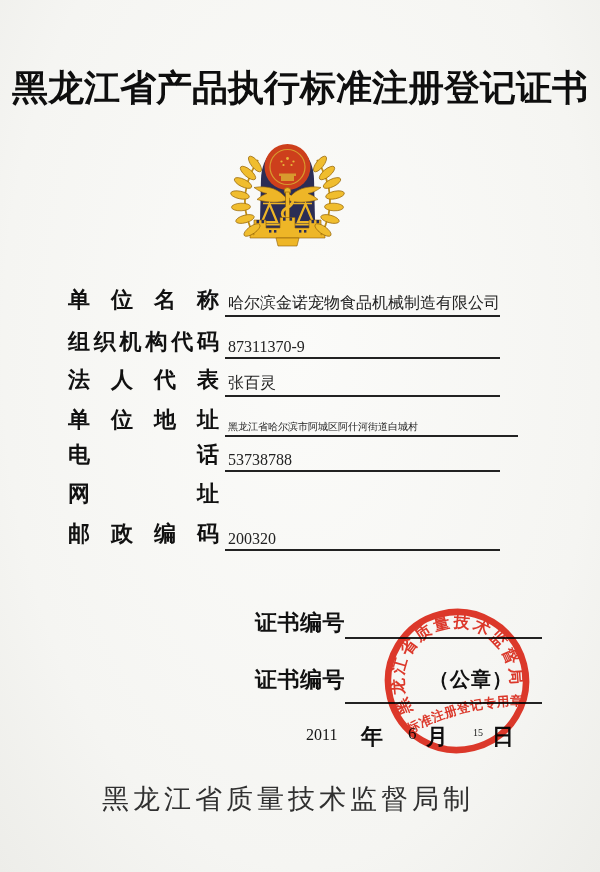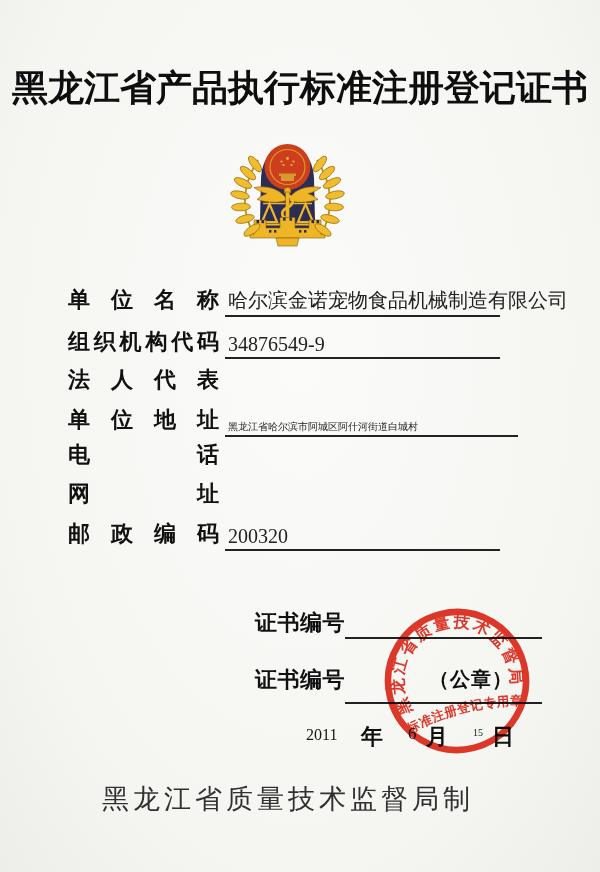--- a/index.html
+++ b/index.html
@@ -29,21 +29,21 @@
   }
   [data-justify]{display:flex;justify-content:space-between;}
   .fline{
     position:absolute;left:157px;top:0;width:275px;height:27px;
     border-bottom:2px solid #222;
   }
   .fline.wide{width:293px;}
   .fvalue{
     position:absolute;left:3px;bottom:1px;white-space:nowrap;
     font-family:"Liberation Serif","DejaVu Serif",serif;
-    font-size:20px;color:#222;
+    font-size:16px;color:#222;
   }
   .fvalue.dense{font-size:10px;}
   
   .blabel{
     position:absolute;font-size:22px;font-weight:700;color:#111;
     letter-spacing:0.5px;white-space:nowrap;
   }
   .bline{position:absolute;left:345px;width:197px;height:0;border-top:2px solid #222;}
   .gongzhang{
     position:absolute;left:397px;top:666px;
@@ -156,47 +156,53 @@
   <div class="frow" style="top:330px">
     <div class="flabel" data-justify="">
         <span>组</span>
         <span>织</span>
         <span>机</span>
         <span>构</span>
         <span>代</span>
         <span>码</span>
       </div>
     <div class="fline">
-      <span class="fvalue">34876549-9</span>
+      <span class="fvalue">87311370-9</span>
     </div>
   </div>
   <div class="frow" style="top:368px">
     <div class="flabel" data-justify="">
         <span>法</span>
         <span>人</span>
         <span>代</span>
         <span>表</span>
       </div>
+    <div class="fline">
+      <span class="fvalue">张百灵</span>
+    </div>
   </div>
   <div class="frow" style="top:408px">
     <div class="flabel" data-justify="">
         <span>单</span>
         <span>位</span>
         <span>地</span>
         <span>址</span>
       </div>
     <div class="fline wide">
       <span class="fvalue dense">黑龙江省哈尔滨市阿城区阿什河街道白城村</span>
     </div>
   </div>
   <div class="frow" style="top:443px">
     <div class="flabel" data-justify="">
         <span>电</span>
         <span>话</span>
       </div>
+    <div class="fline">
+      <span class="fvalue">53738788</span>
+    </div>
   </div>
   <div class="frow" style="top:482px">
     <div class="flabel" data-justify="">
         <span>网</span>
         <span>址</span>
       </div>
   </div>
   <div class="frow" style="top:522px">
     <div class="flabel" data-justify="">
         <span>邮</span>

